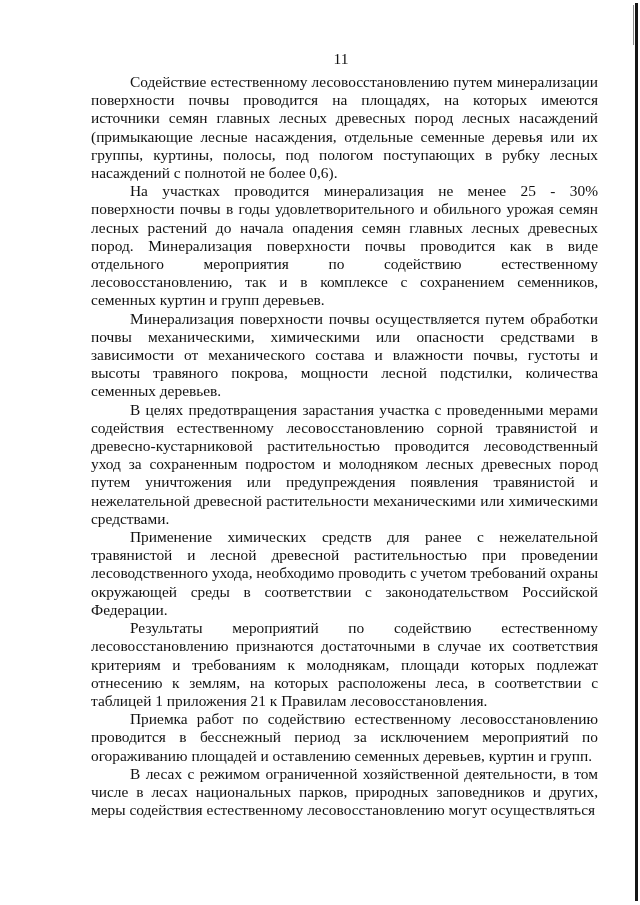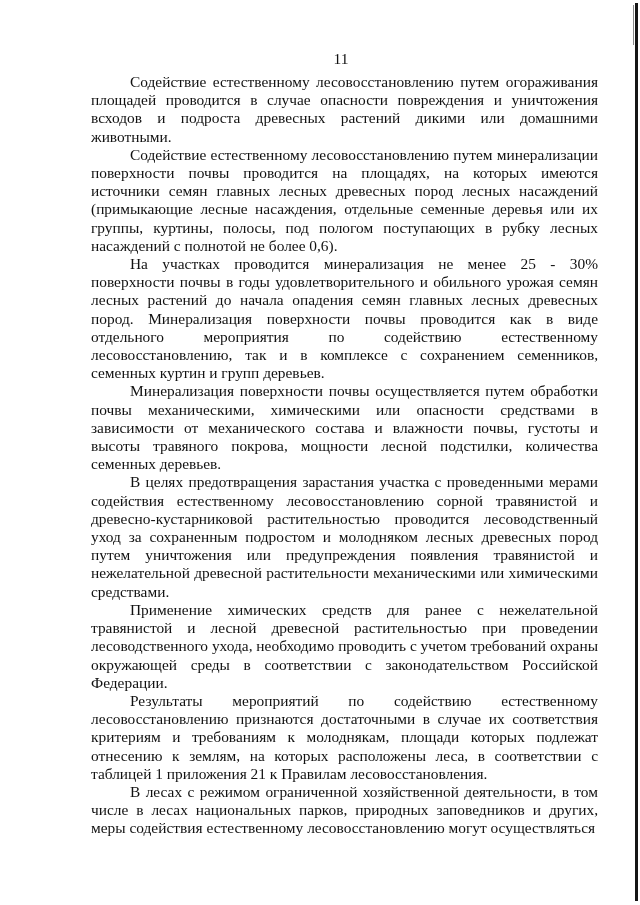--- a/index.html
+++ b/index.html
@@ -56,24 +56,24 @@
       height: 40px;
       background: #888888;
     }
   </style>
 </head>
 <body>
 
 <div class="page-number">11</div>
 
 <div class="content">
-  <p class="para">Содействие естественному лесовосстановлению путем огораживания площадей проводится в случае опасности повреждения и уничтожения всходов и подроста древесных растений дикими или домашними животными.</p>
   <p class="para">Содействие естественному лесовосстановлению путем минерализации поверхности почвы проводится на площадях, на которых имеются источники семян главных лесных древесных пород лесных насаждений (примыкающие лесные насаждения, отдельные семенные деревья или их группы, куртины, полосы, под пологом поступающих в рубку лесных насаждений с полнотой не более 0,6).</p>
   <p class="para">На участках проводится минерализация не менее 25 - 30% поверхности почвы в годы удовлетворительного и обильного урожая семян лесных растений до начала опадения семян главных лесных древесных пород. Минерализация поверхности почвы проводится как в виде отдельного мероприятия по содействию естественному лесовосстановлению, так и в комплексе с сохранением семенников, семенных куртин и групп деревьев.</p>
   <p class="para">Минерализация поверхности почвы осуществляется путем обработки почвы механическими, химическими или опасности средствами в зависимости от механического состава и влажности почвы, густоты и высоты травяного покрова, мощности лесной подстилки, количества семенных деревьев.</p>
   <p class="para">В целях предотвращения зарастания участка с проведенными мерами содействия естественному лесовосстановлению сорной травянистой и древесно-кустарниковой растительностью проводится лесоводственный уход за сохраненным подростом и молодняком лесных древесных пород путем уничтожения или предупреждения появления травянистой и нежелательной древесной растительности механическими или химическими средствами.</p>
   <p class="para">Применение химических средств для ранее с нежелательной травянистой и лесной древесной растительностью при проведении лесоводственного ухода, необходимо проводить с учетом требований охраны окружающей среды в соответствии с законодательством Российской Федерации.</p>
   <p class="para">Результаты мероприятий по содействию естественному лесовосстановлению признаются достаточными в случае их соответствия критериям и требованиям к молоднякам, площади которых подлежат отнесению к землям, на которых расположены леса, в соответствии с таблицей 1 приложения 21 к Правилам лесовосстановления.</p>
+  <p class="para">Приемка работ по содействию естественному лесовосстановлению проводится в бесснежный период за исключением мероприятий по огораживанию площадей и оставлению семенных деревьев, куртин и групп.</p>
   <p class="para">В лесах с режимом ограниченной хозяйственной деятельности, в том числе в лесах национальных парков, природных заповедников и других, меры содействия естественному лесовосстановлению могут осуществляться</p>
 </div>
 
 <div class="edge-strip"></div>
 <div class="edge-strip-faint"></div>
 
 </body></html>

